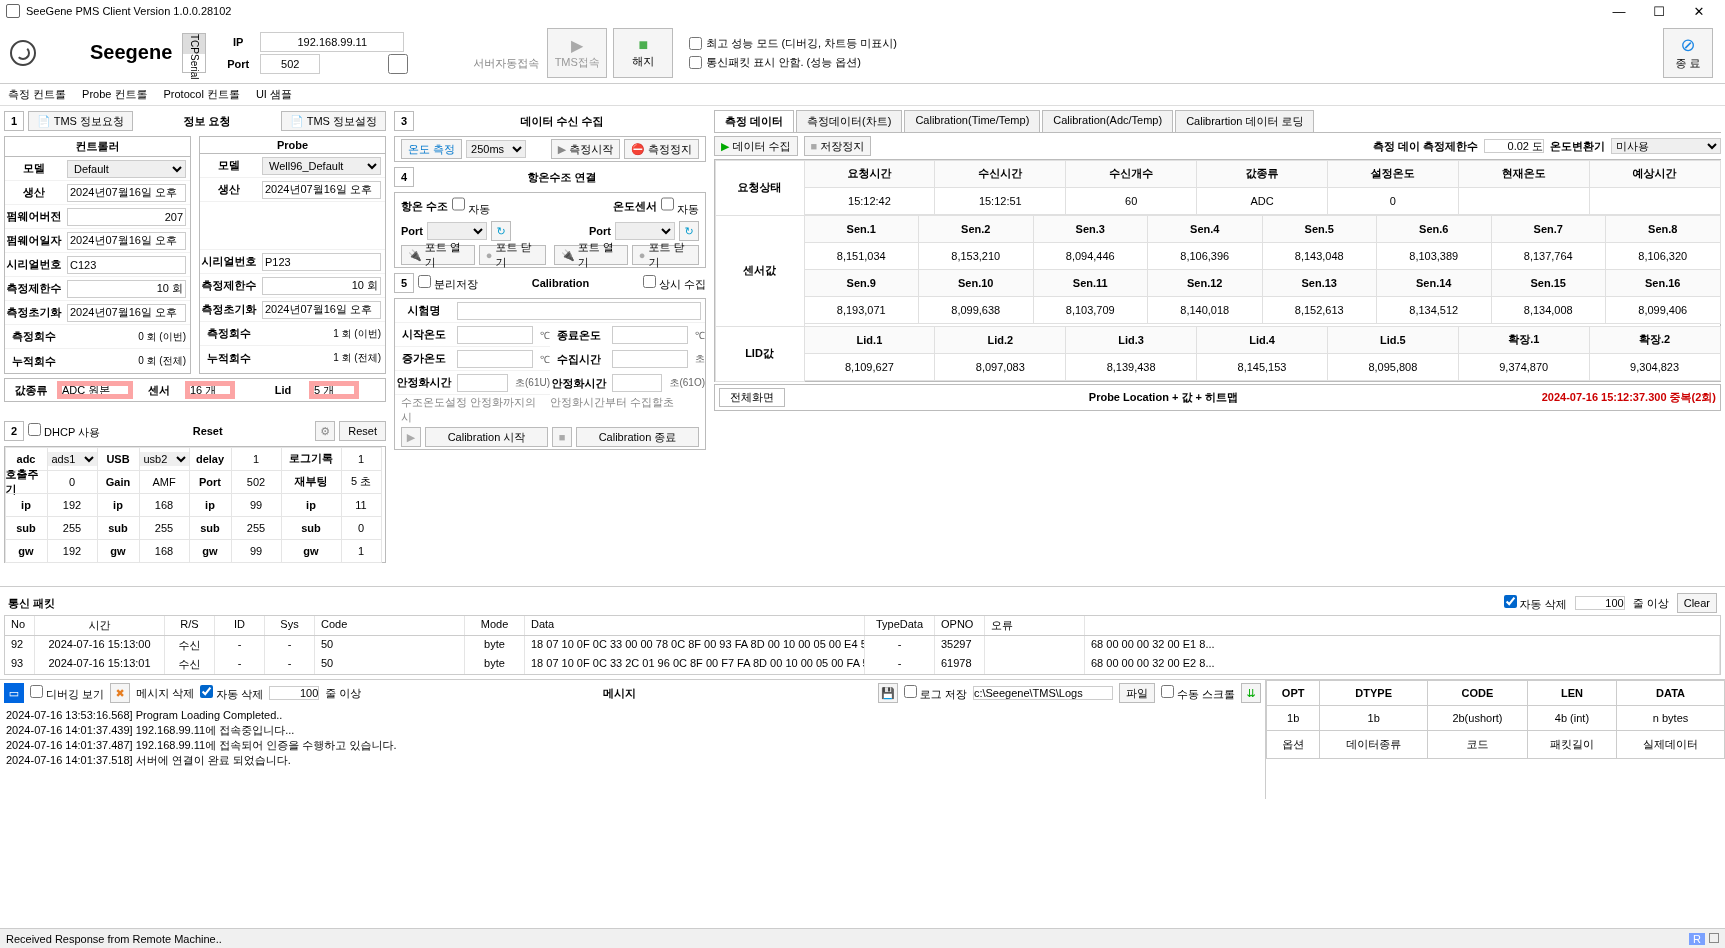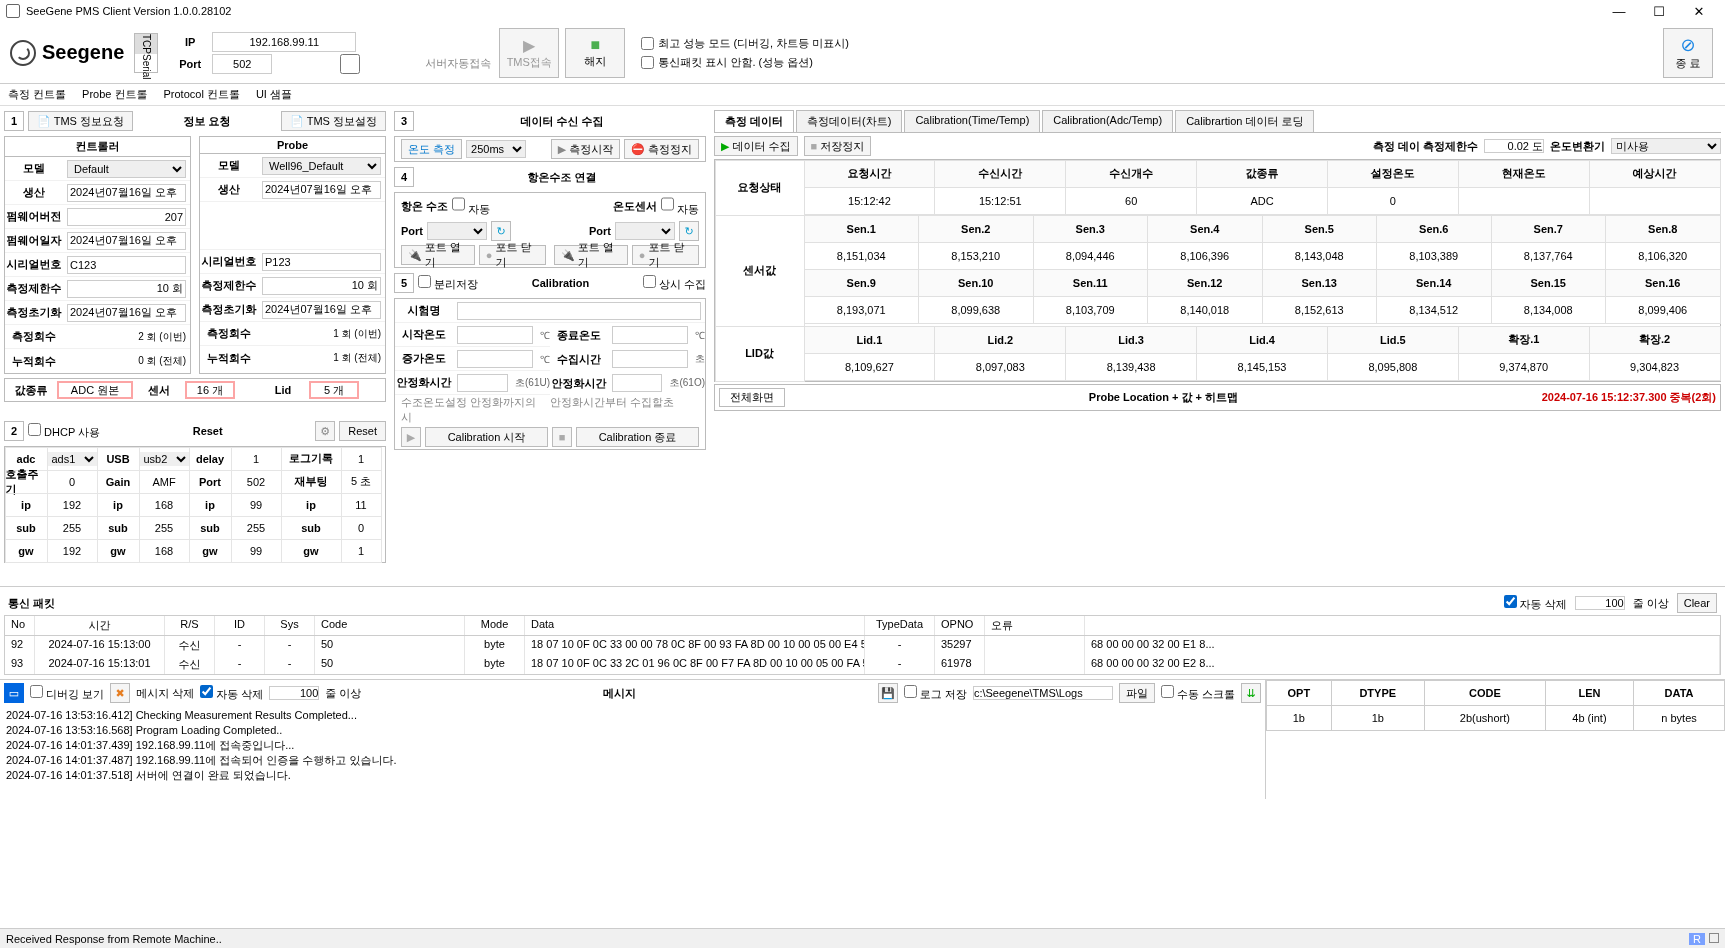--- a/index.html
+++ b/index.html
@@ -2,21 +2,21 @@
 <html><head>
 <meta charset="utf-8">
 <style>
 * { margin: 0; padding: 0; box-sizing: border-box; font-family: "Malgun Gothic", "Segoe UI", sans-serif; font-size: 11px; }
 body { background: #fff; width: 1725px; height: 948px; overflow: hidden; position: relative; }
 .titlebar { height: 22px; display: flex; align-items: center; padding: 0 6px; background: #fff; }
 .titlebar .icon { width: 14px; height: 14px; margin-right: 6px; border: 1px solid #666; border-radius: 2px; }
 .titlebar .spacer { flex: 1; }
 .titlebar .winbtn { width: 40px; height: 22px; display: flex; align-items: center; justify-content: center; font-size: 13px; }
 .toolbar { height: 62px; display: flex; align-items: center; padding: 0 6px 0 10px; border-bottom: 1px solid #ccc; background: #fff; }
-.brand { display: flex; align-items: center; margin-right: 10px; }
+.brand { display: flex; align-items: center; margin-right: 10px; gap: 48px; }
 .brand-logo { width: 26px; height: 26px; border: 2px solid #444; border-radius: 50%; margin-right: 6px; position: relative; }
 .brand-logo::before { content: ""; position: absolute; inset: 4px; border: 2px solid #444; border-radius: 50%; border-top-color: transparent; border-left-color: transparent; }
 .brand-text { font-size: 20px; font-weight: 700; }
 .vswitch { display: flex; flex-direction: column; border: 1px solid #bbb; height: 40px; margin-right: 10px; }
 .vswitch div { flex: 1; width: 22px; display: flex; align-items: center; justify-content: center; writing-mode: vertical-rl; font-size: 10px; }
 .vswitch .on { background: #ddd; }
 .kv { display: flex; flex-direction: column; gap: 2px; margin-right: 8px; }
 .kv .row { display: flex; align-items: center; }
 .kv .lbl { width: 44px; text-align: center; font-weight: 700; }
 .kv input { width: 144px; height: 20px; border: 1px solid #ccc; text-align: center; }
@@ -43,21 +43,21 @@
 .boxh { text-align: center; font-weight: 700; padding: 2px 0; border-bottom: 1px solid #bbb; }
 .frow { display: flex; align-items: center; height: 24px; border-bottom: 1px solid #f1f1f1;}
 .frow:last-child{border-bottom:none;}
 .frow .l { width: 58px; text-align: center; font-weight: 700; }
 .frow .v { flex: 1; padding: 0 4px; }
 .frow input, .frow select { width: 100%; height: 18px; border: 1px solid #ccc; padding: 0 2px; font-size: 11px;}
 .frow .suf { font-size: 10px; color: #666; margin-left: 3px; white-space: nowrap; }
 .brow { display: flex; align-items: center; height: 24px; padding: 0 4px; gap: 4px; }
 .brow .l { font-weight: 700; width: 44px; text-align: center; }
 .brow .v { flex: 1; display: flex; }
-.brow input { width: 76px; text-align: center; border: 2px solid #fca5a5; height: 18px; }
+.brow input { width: 76px; text-align: left; border: 5px solid #fca5a5; height: 18px; }
 .netgrid { display: grid; grid-template-columns: 42px 50px 42px 50px 42px 50px 60px 40px; }
 .netgrid > div { border: 1px solid #e5e5e5; height: 24px; display: flex; align-items: center; justify-content: center; margin: -0.5px; }
 .netgrid .hdr { font-weight: 700; }
 .midbox { border: 1px solid #bbb; }
 .midrow { display: flex; align-items: center; padding: 2px 6px; gap: 4px; }
 .midrow .l { font-weight: bold; }
 .midrow select, .midrow input { border: 1px solid #ccc; height: 18px; }
 .minibtn { height: 20px; border: 1px solid #bbb; background: #f5f5f5; padding: 0 6px; display: inline-flex; align-items: center; cursor: pointer; gap: 3px; }
 .green { color: #0a0; }
 .red { color: #c00; }
@@ -206,21 +206,21 @@
         <div class="frow">
             <div class="l">측정제한수</div>
             <div class="v"><input style="text-align: right;" value="10 회"></div>
           </div>
         <div class="frow">
             <div class="l">측정초기화</div>
             <div class="v"><input value="2024년07월16일 오후" style=""></div>
           </div>
         <div class="frow">
             <div class="l">측정회수</div>
-            <div class="v" style="text-align:right;font-size:10px">2 회 (이번)</div>
+            <div class="v" style="text-align:right;font-size:10px">0 회 (이번)</div>
           </div>
         <div class="frow">
             <div class="l">누적회수</div>
             <div class="v" style="text-align:right;font-size:10px">0 회 (전체)</div>
           </div>
       </div>
       <div class="box">
         <div class="boxh">Probe</div>
         <div class="frow">
             <div class="l">모델</div>
@@ -643,21 +643,20 @@
       <div style="font-weight:700">메시지</div>
       <div class="pfill"></div>
       <div class="iconbtn" style="color:#07c">💾</div>
       <label><input type="checkbox" style=""> <span>로그 저장</span></label>
       <input style="width: 140px; border: 1px solid rgb(204, 204, 204);" value="c:\Seegene\TMS\Logs">
       <div class="minibtn">파일</div>
       <label><input type="checkbox" style=""> <span>수동 스크롤</span></label>
       <div class="iconbtn" style="color:#0a0">⇊</div>
     </div>
     <div class="msglog" id="msg-lines">
-        <div>2024-07-16 13:53:16.412] Checking Measurement Results Completed...</div>
         <div>2024-07-16 13:53:16.568] Program Loading Completed..</div>
         <div>2024-07-16 14:01:37.439] 192.168.99.11에 접속중입니다...</div>
         <div>2024-07-16 14:01:37.487] 192.168.99.11에 접속되어 인증을 수행하고 있습니다.</div>
         <div>2024-07-16 14:01:37.518] 서버에 연결이 완료 되었습니다.</div>
       </div>
   </div>
   <div class="msgright">
     <table class="mrtbl">
       <tbody>
           <tr>
@@ -667,20 +666,27 @@
             <th>LEN</th>
             <th>DATA</th>
           </tr>
       <tr>
             <td>1b</td>
             <td>1b</td>
             <td>2b(ushort)</td>
             <td>4b (int)</td>
             <td>n bytes</td>
           </tr>
+      <tr>
+            <td>옵션</td>
+            <td>데이터종류</td>
+            <td>코드</td>
+            <td>패킷길이</td>
+            <td>실제데이터</td>
+          </tr>
     </tbody>
       </table>
   </div>
 </div>
 
 <div class="statusbar">
   <div>Received Response from Remote Machine..</div>
   <div class="r">
       <div class="chip">R</div>
       <div style="width:10px;height:10px;border:1px solid #888"></div>

